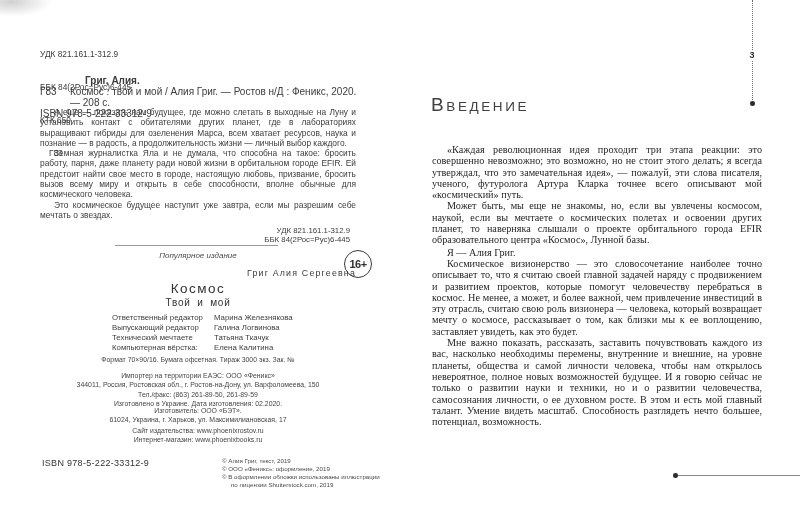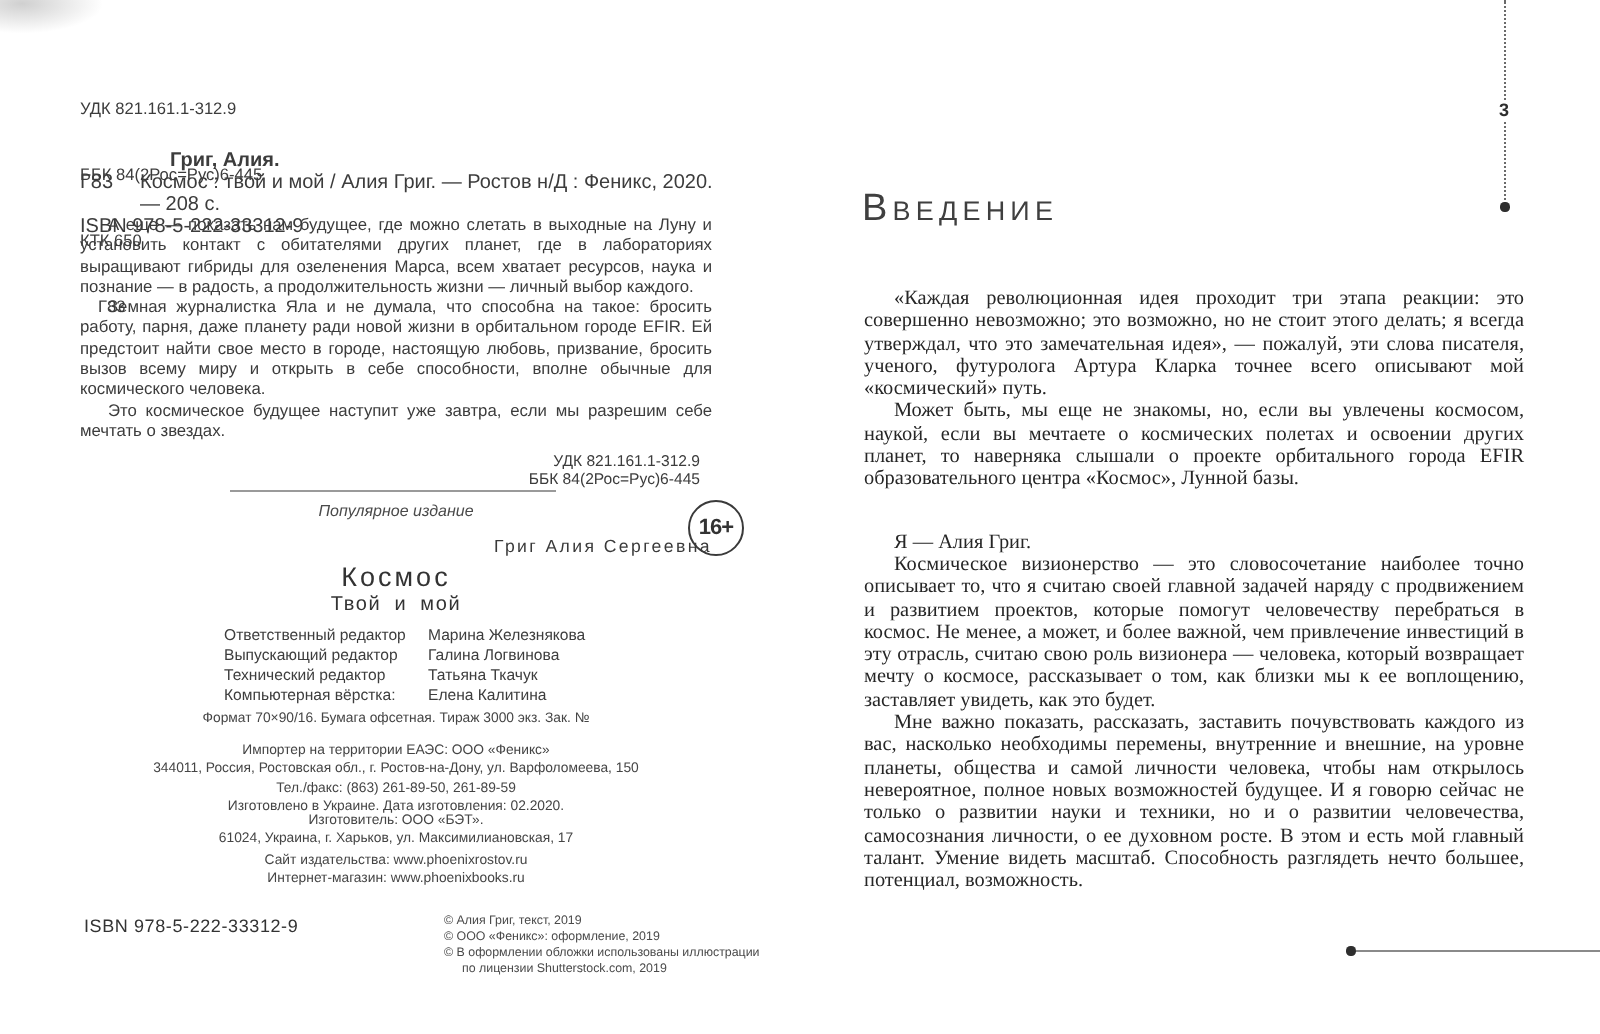--- a/index.html
+++ b/index.html
@@ -59,21 +59,21 @@
     font-size:13.5px;letter-spacing:2.6px;color:#3f3f3f;font-weight:400;
     text-transform:uppercase;
   }
   .intro-heading::first-letter{font-size:19px;}
   .intro-body{
     position:absolute;left:432px;top:144px;width:330px;
     font-family:"Liberation Serif",serif;
     font-size:10.2px;line-height:11.3px;color:#262626;text-align:justify;
   }
   .intro-body p{margin:0;text-indent:15px;}
-  .intro-body p.spaced{margin-top:20px;}
+  .intro-body p.spaced{margin-top:1px;}
   .footer-dot{position:absolute;left:673px;top:473px;width:4.5px;height:4.5px;background:#2e2e2e;border-radius:50%;}
   .footer-line{position:absolute;left:678px;top:475px;width:122px;height:1px;background:#8a8a8a;}
 </style>
 </head>
 <body>
 
 <div class="spread">
   <div class="scan-smudge"></div>
 
   <div class="codes-top">
@@ -109,21 +109,21 @@
   <div class="edition-type">Популярное издание</div>
   <div class="author-full">Григ Алия Сергеевна</div>
   <div class="book-title">Космос</div>
   <div class="book-subtitle">Твой и мой</div>
 
   <div class="credits">
     <span>Ответственный редактор</span>
     <span>Марина Железнякова</span>
     <span>Выпускающий редактор</span>
     <span>Галина Логвинова</span>
-    <span>Технический редактор</span>
+    <span>Технический мечтаете</span>
     <span>Татьяна Ткачук</span>
     <span>Компьютерная вёрстка:</span>
     <span>Елена Калитина</span>
   </div>
 
   <div class="imprint-line format-line">Формат 70×90/16. Бумага офсетная. Тираж 3000 экз. Зак. №</div>
 
   <div class="imprint-line importer-block">
     <div>Импортер на территории ЕАЭС: ООО «Феникс»</div>
     <div>344011, Россия, Ростовская обл., г. Ростов-на-Дону, ул. Варфоломеева, 150</div>

